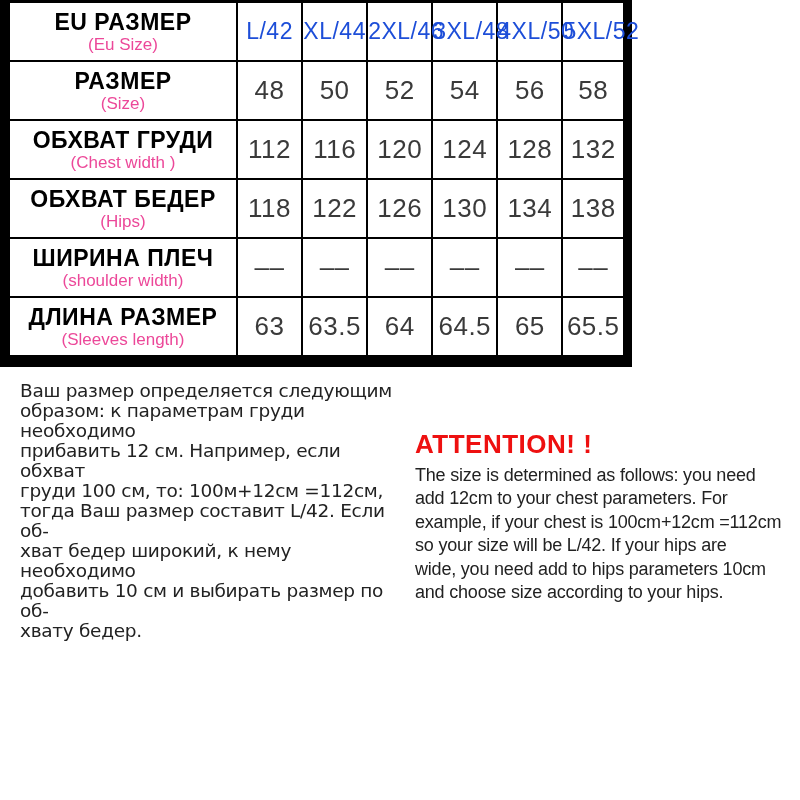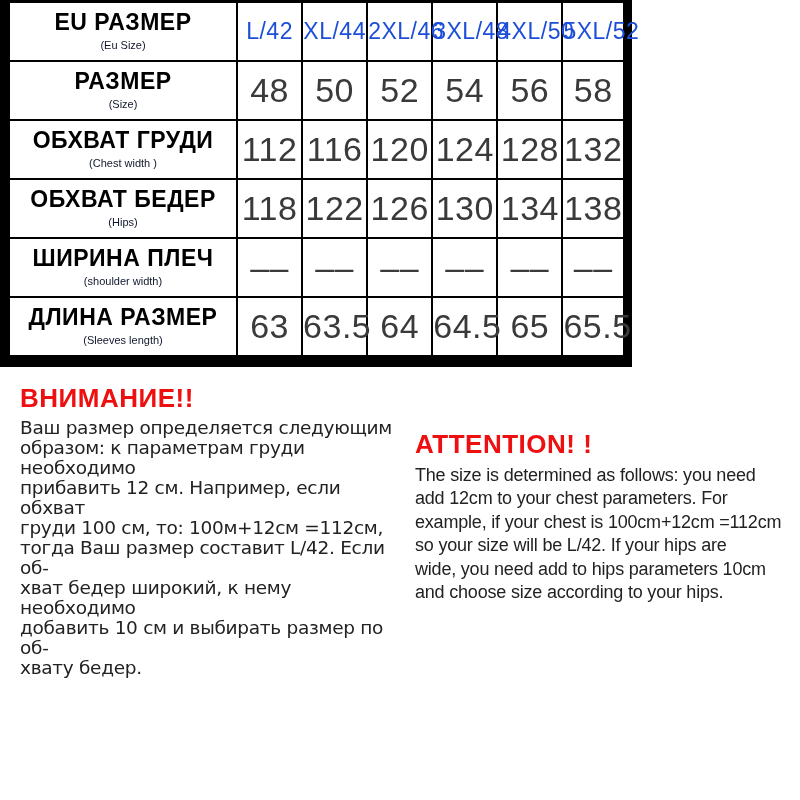--- a/index.html
+++ b/index.html
@@ -31,26 +31,26 @@
   }
   th.lbl { width: 226px; font-weight: normal; }
   .lbl .ru {
     font-size: 23px;
     font-weight: bold;
     color: #000;
     line-height: 26px;
     letter-spacing: 0.5px;
   }
   .lbl .en {
-    font-size: 11px;
-    color: #0f172a;
+    font-size: 17px;
+    color: #ec4899;
     line-height: 20px;
   }
   td.val {
-    font-size: 34px;
+    font-size: 26px;
     color: #3a3a3a;
     letter-spacing: 0.5px;
   }
   tr.hdr td.val { font-size: 23px; color: #1d4ed8; }
   
   .notes {
     display: flex;
     padding: 14px 0 0 20px;
     box-sizing: border-box;
     width: 800px;
@@ -156,21 +156,20 @@
     <td class="val">64</td>
     <td class="val">64.5</td>
     <td class="val">65</td>
     <td class="val">65.5</td>
   </tr>
 </tbody>
   </table>
 
 <div class="notes">
   <div class="note note-ru">
-    <div class="note-title" style="color: rgb(238, 16, 16);">ВНИМАНИЕ!!</div>
     <div class="note-body">Ваш размер определяется следующим
 образом: к параметрам груди необходимо
 прибавить 12 см. Например, если обхват
 груди  100 см, то: 100м+12см =112см,
 тогда Ваш размер составит L/42. Если об-
 хват бедер широкий, к нему необходимо
 добавить 10 см и выбирать размер по об-
 хвату бедер.</div>
   </div>
   <div class="note note-en">

